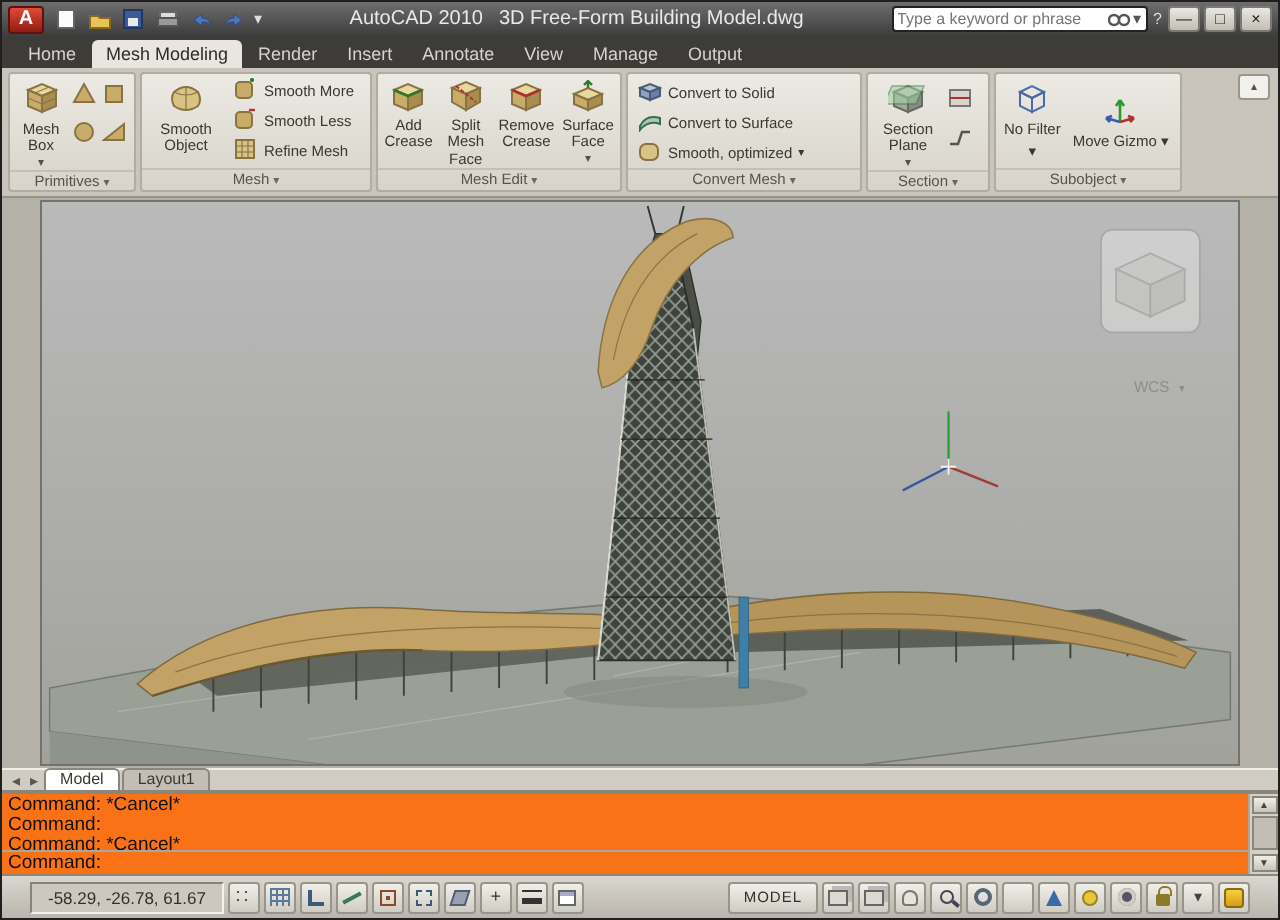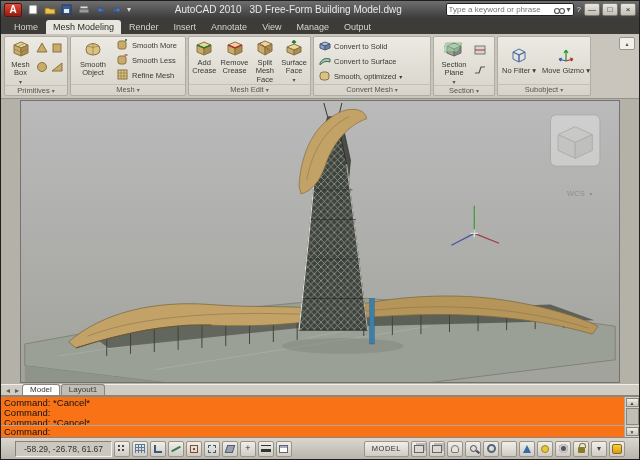--- a/index.html
+++ b/index.html
@@ -242,37 +242,37 @@
       <div class="panel-body">
         <div class="bigbtn" style="width:34px">
           <span><svg width="18" height="16" viewBox="0 0 18 16">
                 <polygon points="2,5 9,2 16,5 9,8" fill="#e8d89e" stroke="#8a7342"></polygon>
                 <polygon points="2,5 9,8 9,15 2,12" fill="#c9ac6a" stroke="#8a7342"></polygon>
                 <polygon points="16,5 9,8 9,15 16,12" fill="#a98c50" stroke="#8a7342"></polygon>
                 <path d="M2,5 L9,8 L16,5" stroke="#2a7a2a" stroke-width="1.4" fill="none"></path>
               </svg></span>
           <span>Add Crease</span>
         </div>
+        <div class="bigbtn" style="width:34px">
+          <span><svg width="18" height="16" viewBox="0 0 18 16">
+                <polygon points="2,4 9,1 16,4 9,7" fill="#e8d89e" stroke="#8a7342"></polygon>
+                <polygon points="2,4 9,7 9,15 2,11" fill="#c9ac6a" stroke="#8a7342"></polygon>
+                <polygon points="16,4 9,7 9,15 16,11" fill="#a98c50" stroke="#8a7342"></polygon>
+                <path d="M4,3 L14,11" stroke="#b03030" stroke-width="1" stroke-dasharray="2 1"></path>
+              </svg></span>
+          <span>Split Mesh Face</span>
+        </div>
         <div class="bigbtn" style="width:36px">
           <span><svg width="18" height="16" viewBox="0 0 18 16">
                 <polygon points="2,5 9,2 16,5 9,8" fill="#e8d89e" stroke="#8a7342"></polygon>
                 <polygon points="2,5 9,8 9,15 2,12" fill="#c9ac6a" stroke="#8a7342"></polygon>
                 <polygon points="16,5 9,8 9,15 16,12" fill="#a98c50" stroke="#8a7342"></polygon>
                 <path d="M2,5 L9,8 L16,5" stroke="#b03030" stroke-width="1.4" fill="none"></path>
               </svg></span>
           <span>Remove Crease</span>
-        </div>
-        <div class="bigbtn" style="width:34px">
-          <span><svg width="18" height="16" viewBox="0 0 18 16">
-                <polygon points="2,4 9,1 16,4 9,7" fill="#e8d89e" stroke="#8a7342"></polygon>
-                <polygon points="2,4 9,7 9,15 2,11" fill="#c9ac6a" stroke="#8a7342"></polygon>
-                <polygon points="16,4 9,7 9,15 16,11" fill="#a98c50" stroke="#8a7342"></polygon>
-                <path d="M4,3 L14,11" stroke="#b03030" stroke-width="1" stroke-dasharray="2 1"></path>
-              </svg></span>
-          <span>Split Mesh Face</span>
         </div>
         <div class="bigbtn" style="width:34px">
           <span><svg width="18" height="16" viewBox="0 0 18 16">
                 <polygon points="2,7 9,4 16,7 9,10" fill="#e8d89e" stroke="#8a7342"></polygon>
                 <polygon points="2,7 9,10 9,15 2,12" fill="#c9ac6a" stroke="#8a7342"></polygon>
                 <polygon points="16,7 9,10 9,15 16,12" fill="#a98c50" stroke="#8a7342"></polygon>
                 <path d="M9,4 L9,1 M7,2.5 L9,0.5 L11,2.5" stroke="#2a7a2a" stroke-width="1.2" fill="none"></path>
               </svg></span>
           <span>Surface Face</span>
           <span class="chev">▾</span>
@@ -343,21 +343,21 @@
     </div>
 
     <div class="panel" style="width:94px">
       <div class="panel-body" style="align-items:center;">
         <div class="smallbtn" style="height:auto; flex-direction:column; gap:1px;">
           <span><svg width="18" height="16" viewBox="0 0 18 16">
                 <polygon points="3,5 9,2 15,5 9,8" fill="none" stroke="#4a6aa8" stroke-width="1"></polygon>
                 <polygon points="3,5 9,8 9,15 3,12" fill="none" stroke="#4a6aa8" stroke-width="1"></polygon>
                 <polygon points="15,5 9,8 9,15 15,12" fill="none" stroke="#4a6aa8" stroke-width="1"></polygon>
               </svg></span>
-          <span style="display:flex;align-items:center;gap:2px;">
+          <span style="display:flex;align-items:center;gap:2px;flex-direction:column;">
               <span>No Filter</span>
               <span class="chev">▾</span>
             </span>
         </div>
         <div class="smallbtn" style="height:auto; flex-direction:column; gap:1px;">
           <span><svg width="18" height="16" viewBox="0 0 18 16">
                 <path d="M9,14 L9,3 M9,3 L7,6 M9,3 L11,6" stroke="#2a9a2a" stroke-width="1.3" fill="none"></path>
                 <path d="M9,14 L16,12 M16,12 L13,11 M16,12 L14,14" stroke="#b03030" stroke-width="1.3" fill="none"></path>
                 <path d="M9,14 L2,12 M2,12 L5,11 M2,12 L4,14" stroke="#3a5ab0" stroke-width="1.3" fill="none"></path>
               </svg></span>

